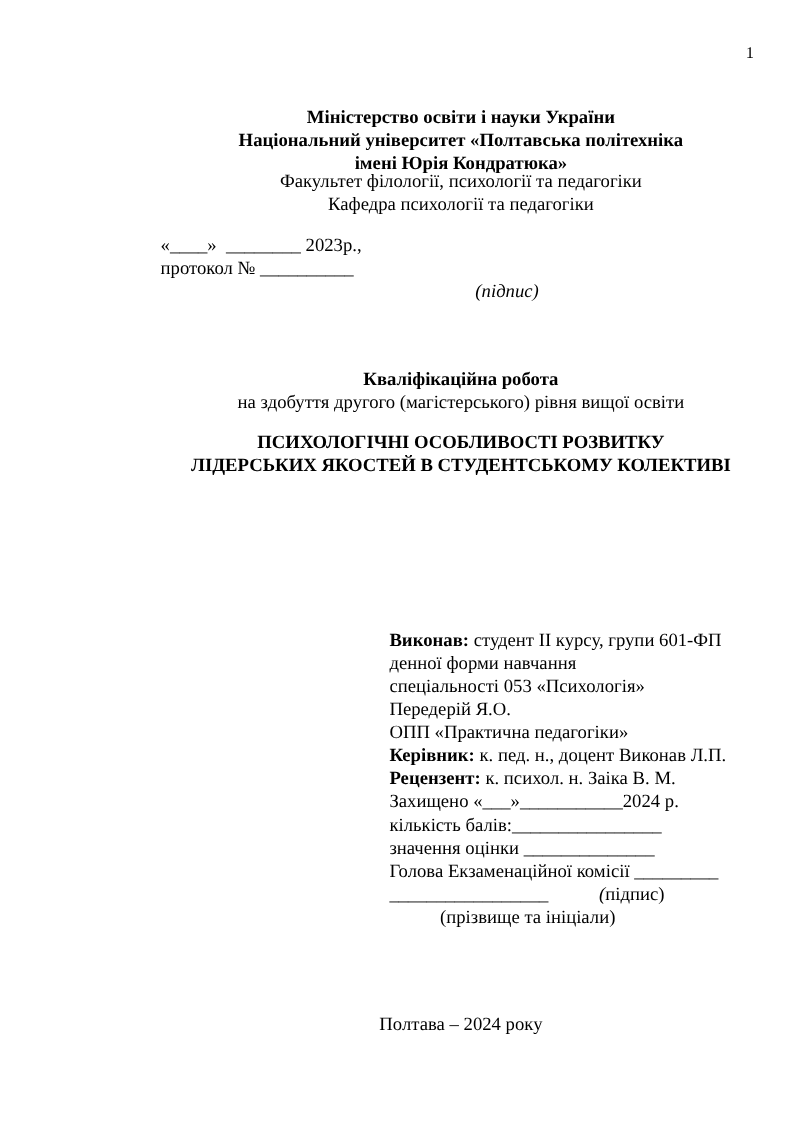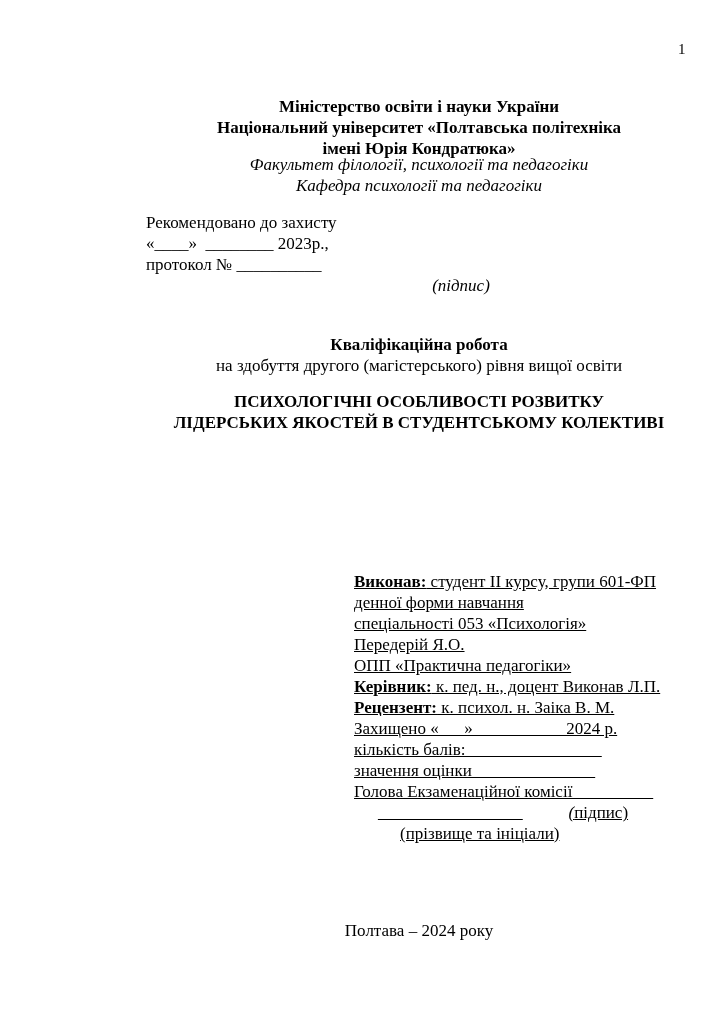--- a/index.html
+++ b/index.html
@@ -26,33 +26,32 @@
     position: absolute;
     left: 146px;
     width: 546px;
   }
   .line { white-space: pre; }
   .center { text-align: center; }
   .bold { font-weight: bold; }
   .ital { font-style: italic; }
 
   #header-top    { top: 72px; margin-top: 24px; }
-  #header-dept   { top: 154px; font-style: italic; }
+  #header-dept   { top: 154px; }
   #approval      { top: 212px; text-align: left; }
   #approval .sig-caption-line { padding-left: 84px; text-align: center; }
   #qualification { top: 334px; }
   #qualification .spacer { height: 15px; }
   #executor {
     position: absolute;
     left: 354px;
     top: 571px;
     text-align: left;
-    text-decoration: underline;
   }
-  #executor .sig-underline { margin-left: 24px; }
+  #executor .sig-underline { }
   #executor .sig-caption   { margin-left: 46px; }
   #executor .name-caption-line { padding-left: 46px; }
   #footer { top: 920px; }
 </style>
 </head>
 <body>
 
 <div class="page">
 
   <div class="page-number">1</div>
@@ -62,21 +61,20 @@
     <div class="line bold">Національний університет «Полтавська політехніка</div>
     <div class="line bold">імені Юрія Кондратюка»</div>
   </div>
 
   <div class="content center" id="header-dept">
     <div class="line">Факультет філології, психології та педагогіки</div>
     <div class="line">Кафедра психології та педагогіки</div>
   </div>
 
   <div class="content" id="approval">
-    <div class="line">Рекомендовано до захисту</div>
     <div class="line">«____»  ________ 2023р.,</div>
     <div class="line">протокол № __________</div>
     <div class="line ital sig-caption-line">(підпис)</div>
   </div>
 
   <div class="content center" id="qualification">
     <div class="line bold">Кваліфікаційна робота</div>
     <div class="line">на здобуття другого (магістерського) рівня вищої освіти</div>
     <div class="spacer"></div>
     <div class="line bold">ПСИХОЛОГІЧНІ ОСОБЛИВОСТІ РОЗВИТКУ</div>

